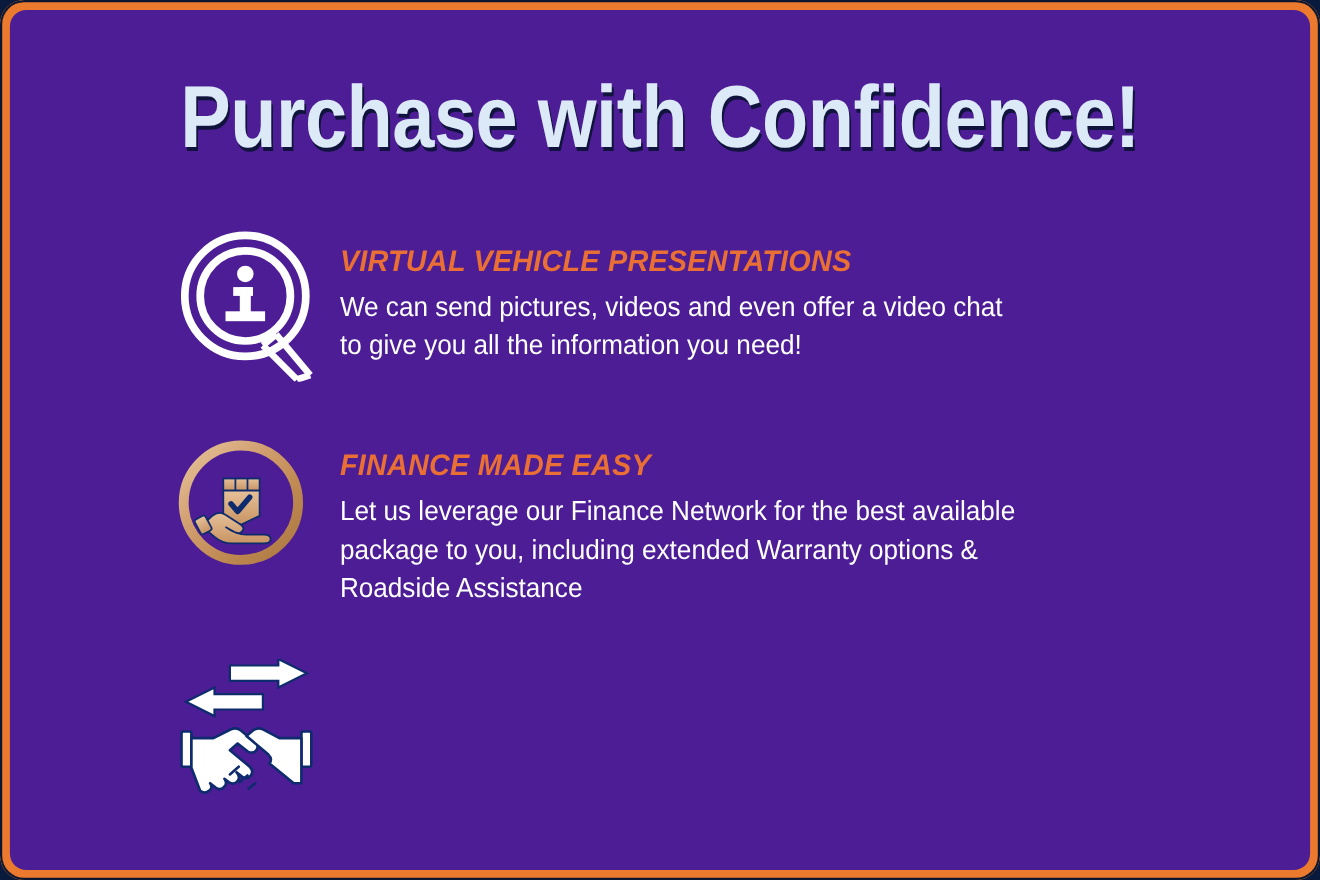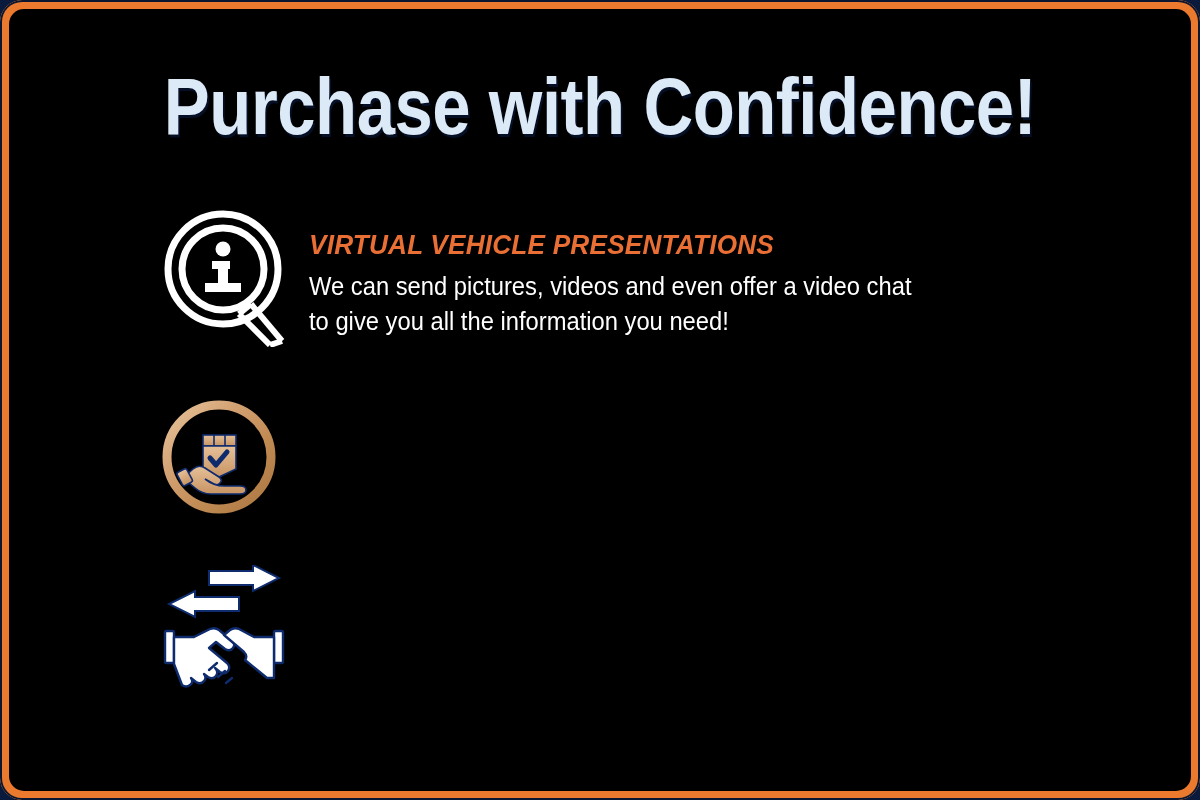--- a/index.html
+++ b/index.html
@@ -31,21 +31,21 @@
     box-shadow: inset 0 0 0 2px #0b1730;
     pointer-events: none;
     z-index: 5;
   }
 
   #panel {
     position: relative;
     width: 100%;
     height: 100%;
     box-sizing: border-box;
-    background: #000000;           
+    background: #4c1d95;           
     border-radius: 15px;
     padding-left: 19px;
   }
 
   
   .title {
     position: absolute;
     left: 0;
     right: 0;
     top: 58px;
@@ -64,21 +64,21 @@
   
   .features {
     position: absolute;
     left: 148px;
     top: 196px;
     right: 60px;
   }
   .feature {
     position: relative;
     display: flex;
-    align-items: center;
+    align-items: flex-start;
   }
   .feature.f1 { margin-bottom: 44px; }
   .feature.f2 { margin-bottom: 42px; }
 
   .icon-cell {
     width: 152px;
     flex: 0 0 152px;
     display: flex;
     justify-content: flex-start;
     align-items: flex-start;
@@ -188,20 +188,28 @@
               <path d="M53 63 l6 7 11 -13" fill="none" stroke="#0e2b6e" stroke-width="5" stroke-linecap="round" stroke-linejoin="round"></path>
 
               <g fill="url(#goldFlat)" stroke="#0e2b6e" stroke-width="1.6">
                 <path d="M36 74 q6 -5 12 -1 l14 9 q4 3 1 6 q-2 3 -6 1 l-9 -5
                          q9 7 19 7 h16 q6 0 6 4 q0 4 -6 4 H54 q-9 0 -16 -6 L26 83 Z"></path>
                 <rect x="22" y="75" width="11" height="15" rx="2" transform="rotate(-28 27 82)"></rect>
               </g>
             </svg>
           </span>
         </div>
+        <div class="text-cell">
+          <p class="f-head">FINANCE MADE EASY</p>
+          <p class="f-body">
+            <span class="ln">Let us leverage our Finance Network for the best available</span>
+            <span class="ln">package to you, including extended Warranty options &amp;</span>
+            <span class="ln">Roadside Assistance</span>
+          </p>
+        </div>
       </div>
 
       <div class="feature f3">
         <div class="icon-cell">
           <span>
             <svg width="134" height="126" viewBox="0 0 134 126">
 
               <g fill="#ffffff" stroke="#0e2b6e" stroke-width="2">
                 <path d="M52 6 H96 V0 L122 13 L96 26 V20 H52 Z"></path>
                 <path d="M82 32 H38 V26 L12 39 L38 52 V46 H82 Z"></path>

